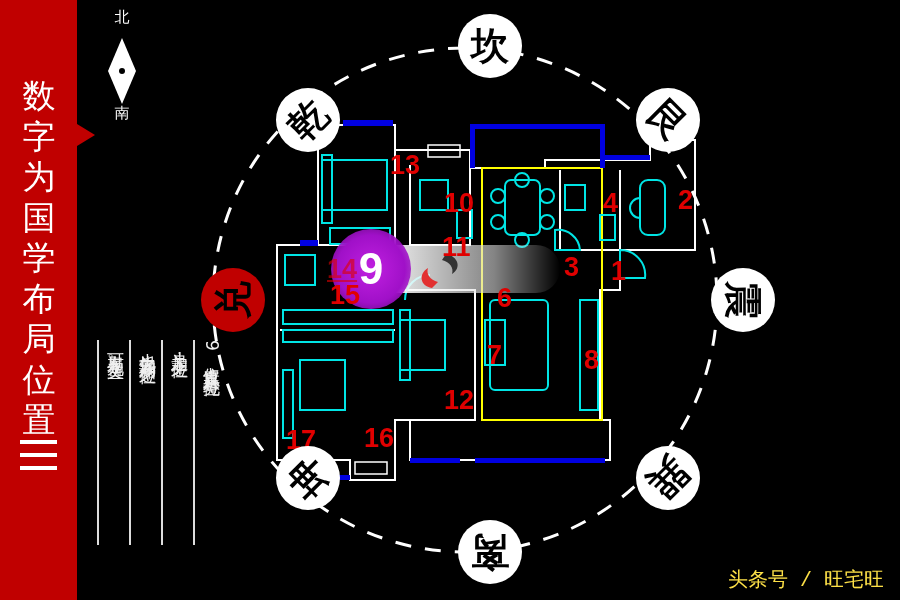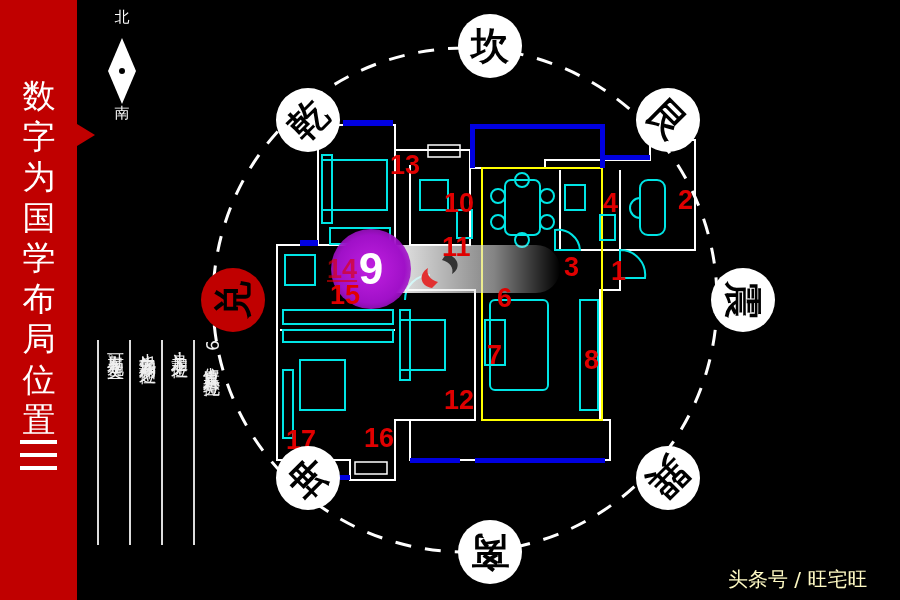--- a/index.html
+++ b/index.html
@@ -28,21 +28,21 @@
   .trigram.red { background: #c00000; color: #000; }
   .room-num { position: absolute; color: #e00000; font-family: "Liberation Sans", sans-serif;
          font-size: 27px; font-weight: bold; }
   .nine { position: absolute; left: 331px; top: 229px; width: 80px; height: 80px; border-radius: 50%;
          background: radial-gradient(circle, #c020e0 0%, #a010c8 60%, rgba(150,20,190,0.5) 100%);
          color: #fff; font-size: 44px; font-weight: bold; line-height: 80px; text-align: center;
          font-family: "Liberation Sans", sans-serif; }
   .glow { position: absolute; left: 395px; top: 245px; width: 165px; height: 48px;
          background: linear-gradient(90deg, rgba(255,255,255,0.9), rgba(220,220,220,0.6) 60%, rgba(200,200,200,0));
          border-radius: 0 40px 40px 0; }
-  .watermark { position: absolute; left: 728px; top: 566px; font-size: 20px; color: #fef9c3; }
+  .watermark { position: absolute; left: 728px; top: 566px; font-size: 20px; color: #fde047; font-family: Liberation Mono, monospace; }
 </style>
 </head>
 <body>
 
 <div class="sidebar">
   <div class="title-vert">
     <span>数</span>
     <span>字</span>
     <span>为</span>
     <span>国</span>

